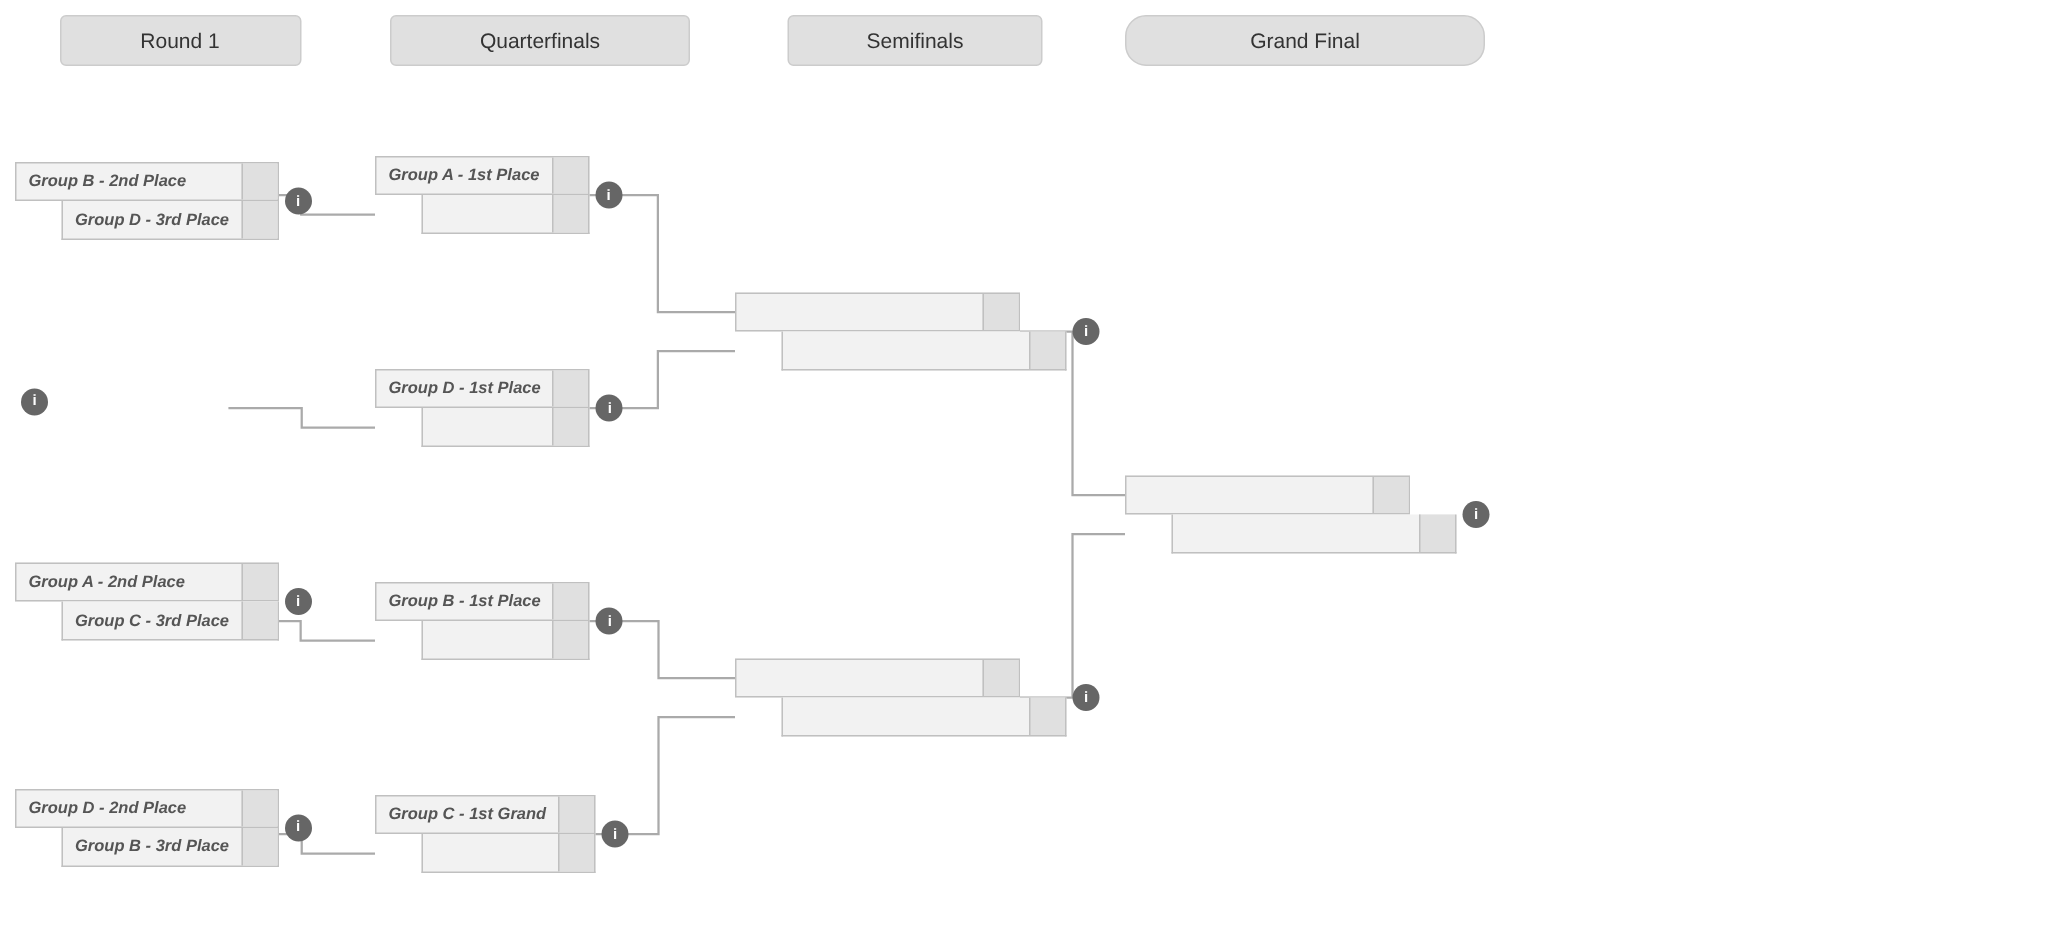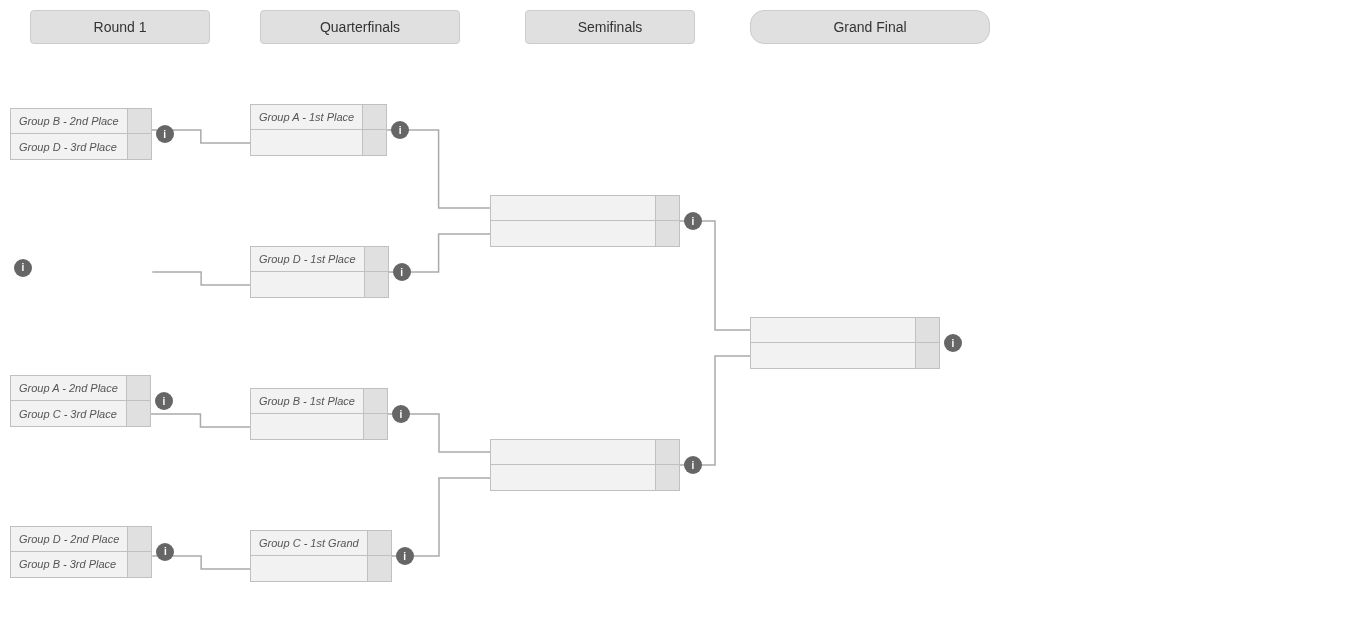--- a/index.html
+++ b/index.html
@@ -76,20 +76,21 @@
       display: flex;
       align-items: center;
       height: 26px;
       border: 1px solid #c0c0c0;
       background: #f2f2f2;
       margin: 0;
     }
 
     .team-row + .team-row {
       border-top: none;
+      margin-left: 31px;
     }
 
     .team-label {
       flex: 1;
       padding: 0 8px;
       font-style: italic;
       font-size: 11px;
       color: #555;
       white-space: nowrap;
     }
@@ -125,20 +126,21 @@
     .match-with-info {
       display: flex;
       flex-direction: row;
       align-items: center;
       position: relative;
     }
 
     .match-box {
       display: flex;
       flex-direction: column;
+      font-weight: bold;
     }
 
     
     .col-r1 { width: 240px; }
     .col-qf { width: 240px; }
     .col-sf { width: 260px; }
     .col-gf { width: 260px; }
   </style>
 </head>
 <body>
@@ -154,21 +156,21 @@
       <path d="M 388.59375 272 H 438.5859375 V 234 H 490" stroke="#aaa" stroke-width="1.5" fill="none"></path>
       <path d="M 388 414 H 439 V 452 H 490" stroke="#aaa" stroke-width="1.5" fill="none"></path>
       <path d="M 388.59375 556 H 439 V 478 H 490" stroke="#aaa" stroke-width="1.5" fill="none"></path>
       <path d="M 680 221 H 715 V 330 H 750" stroke="#aaa" stroke-width="1.5" fill="none"></path>
       <path d="M 680 465 H 715 V 356 H 750" stroke="#aaa" stroke-width="1.5" fill="none"></path>
     </svg>
 
   <div class="rounds-row">
 
     <div class="round-column col-r1">
-      <div class="round-header" style="width:180px; text-align:center;">Round 1</div>
+      <div class="round-header" style="width:161px; text-align:center;">Round 1</div>
       <div class="matches-area" id="r1-area">
 
         <div class="match-group">
           <div class="match-with-info">
             <div class="match-box">
               <div class="team-row">
                 <span class="team-label">Group B - 2nd Place</span>
                 <div class="score-cell"></div>
               </div>
               <div class="team-row">

